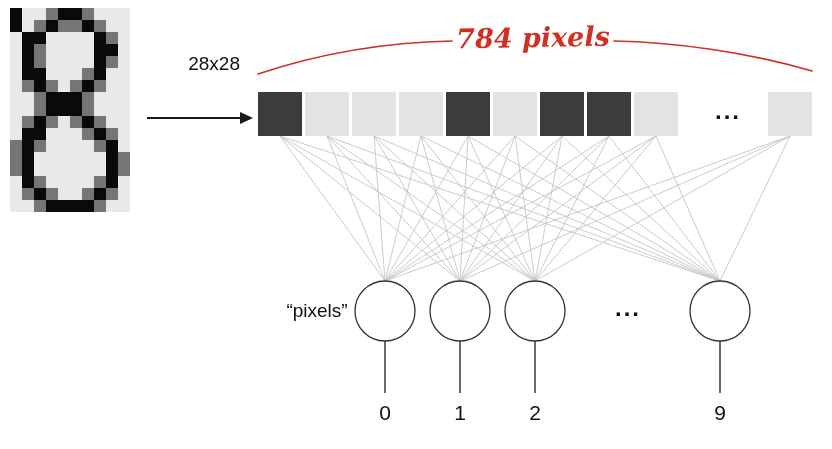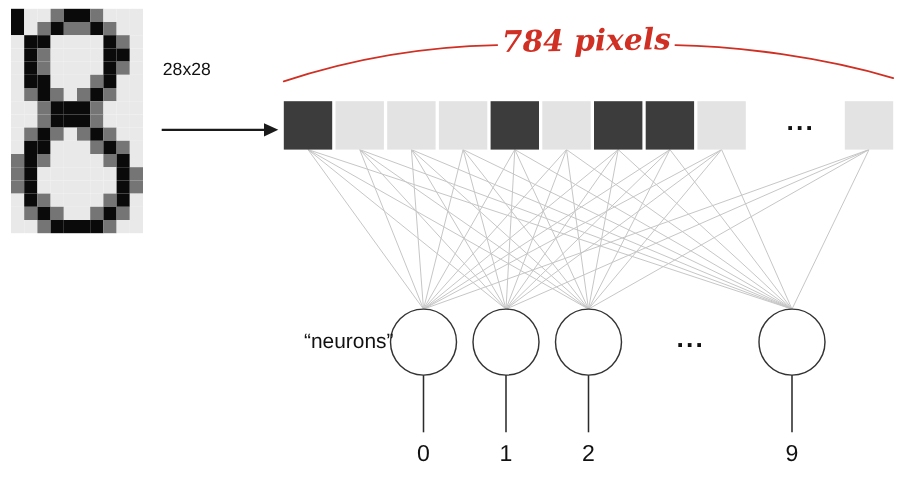--- a/index.html
+++ b/index.html
@@ -4,21 +4,21 @@
 <style>
   * { margin:0; padding:0; box-sizing:border-box; }
   html,body { background:#ffffff; font-family:"Liberation Sans","DejaVu Sans",sans-serif; }
   #canvas { position:relative; width:832px; height:449px; background:#ffffff; overflow:hidden; }
   #diagram-svg { position:absolute; left:0; top:0; width:832px; height:449px; }
   #digit-image { position:absolute; left:10px; top:8px; width:120px; height:204px;
                  display:grid; grid-template-columns:repeat(10,1fr); grid-template-rows:repeat(17,1fr); }
   .digit-cell { width:100%; height:100%; }
   .pixel-square { position:absolute; width:44px; height:44px; }
   .txt { position:absolute; color:#111; }
-  #input-label { left:148px; top:52px; width:92px; text-align:left; font-size:16px; line-height:24px; }
+  #input-label { left:148px; top:52px; width:92px; text-align:right; font-size:19px; line-height:24px; }
   #annotation { left:408px; top:22px; width:250px; text-align:center; font-style:italic;
                 font-family:"DejaVu Serif",serif; font-size:27px; font-weight:bold; transform:rotate(-1deg); }
   #pixel-ellipsis { left:696px; top:97px; width:64px; text-align:center; font-size:24px; font-weight:bold; letter-spacing:2px; }
   #neurons-label { left:272px; top:300px; width:90px; text-align:center; font-size:19px; }
   #neuron-ellipsis { left:600px; top:294px; width:56px; text-align:center; font-size:24px; font-weight:bold; letter-spacing:2px; }
   .output-label { position:absolute; top:401px; width:44px; text-align:center; font-size:21px; color:#111; }
 </style>
 </head>
 <body>
 
@@ -247,21 +247,21 @@
       <div class="digit-cell" style="background: rgb(10, 10, 10);"></div>
       <div class="digit-cell" style="background: rgb(117, 117, 117);"></div>
       <div class="digit-cell" style="background: rgb(233, 233, 233);"></div>
       <div class="digit-cell" style="background: rgb(233, 233, 233);"></div>
     </div>
   <div id="input-label" class="txt">
     <div>28x28</div>
   </div>
   <div id="annotation" class="txt" style="color: rgb(208, 47, 35);">784 pixels</div>
   <div id="pixel-ellipsis" class="txt">...</div>
-  <div id="neurons-label" class="txt">“neurons”</div>
+  <div id="neurons-label" class="txt">“pixels”</div>
   <div id="neuron-ellipsis" class="txt">...</div>
 <div class="pixel-square" style="left: 258px; top: 92px; background: rgb(60, 60, 60);"></div>
     <div class="pixel-square" style="left: 305px; top: 92px; background: rgb(227, 227, 227);"></div>
     <div class="pixel-square" style="left: 352px; top: 92px; background: rgb(227, 227, 227);"></div>
     <div class="pixel-square" style="left: 399px; top: 92px; background: rgb(227, 227, 227);"></div>
     <div class="pixel-square" style="left: 446px; top: 92px; background: rgb(60, 60, 60);"></div>
     <div class="pixel-square" style="left: 493px; top: 92px; background: rgb(227, 227, 227);"></div>
     <div class="pixel-square" style="left: 540px; top: 92px; background: rgb(60, 60, 60);"></div>
     <div class="pixel-square" style="left: 587px; top: 92px; background: rgb(60, 60, 60);"></div>
     <div class="pixel-square" style="left: 634px; top: 92px; background: rgb(227, 227, 227);"></div>

